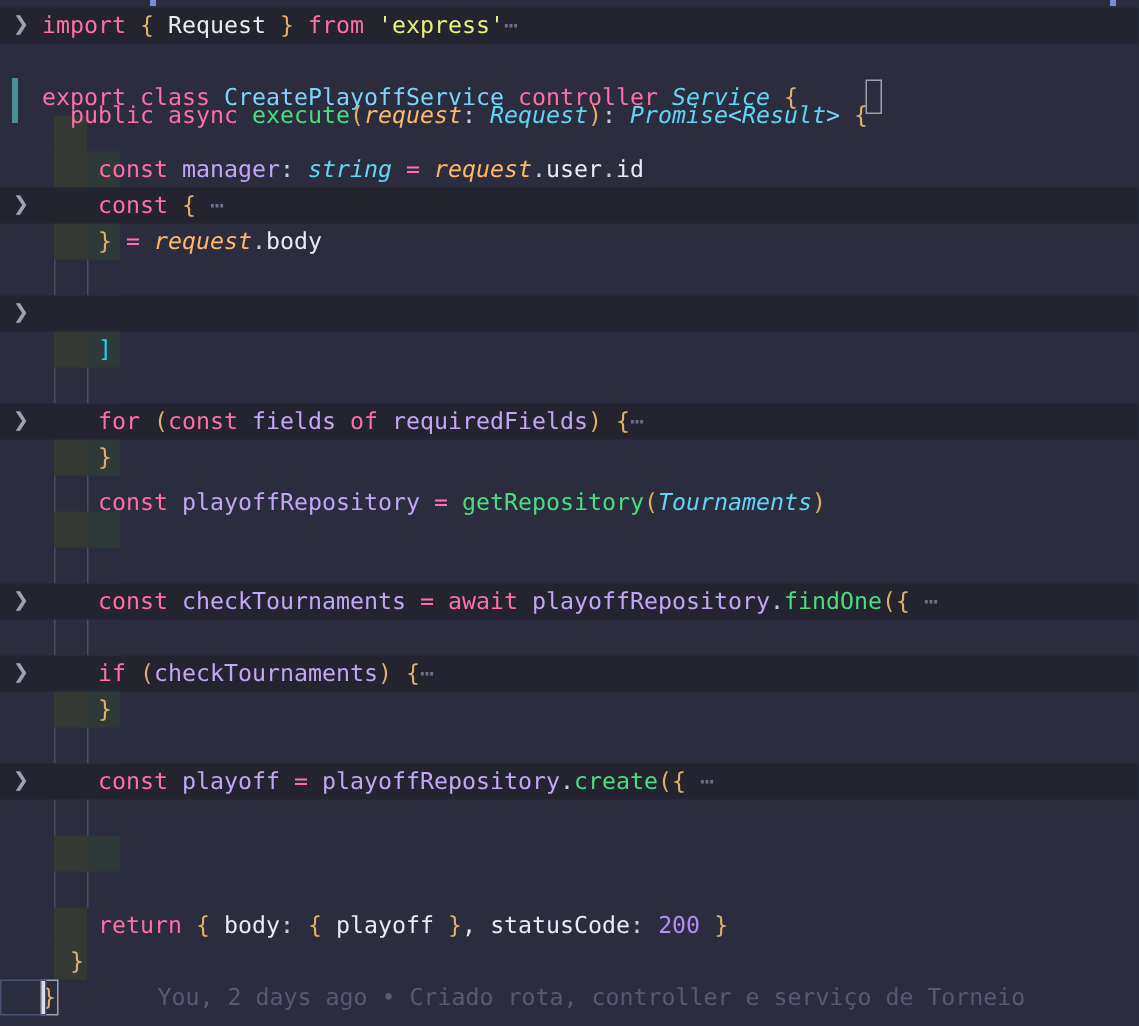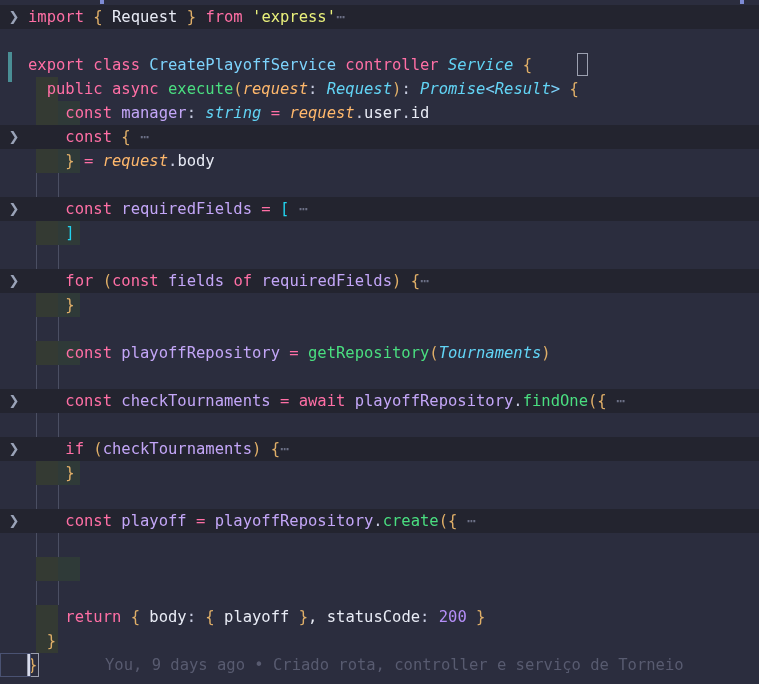--- a/index.html
+++ b/index.html
@@ -215,21 +215,21 @@
   </div>
 
   <div class="line" style="top:29px;">
     <span class="line-content"></span>
   </div>
 
   <div class="line" style="top:53px;">
     <span class="line-content"><span class="kw">export</span><span class="pun"> </span><span class="kw">class</span><span class="pun"> </span><span class="cls">CreatePlayoffService</span><span class="pun"> </span><span class="kw">controller</span><span class="pun"> </span><span class="typ">Service</span><span class="pun"> </span><span class="brkY">{</span></span>
   </div>
 
-  <div class="line" style="top:77px;padding-left:40px;">
+  <div class="line" style="top:65px;padding-left:40px;">
     <span class="line-content"><span class="pun">  </span><span class="kw">public</span><span class="pun"> </span><span class="kw">async</span><span class="pun"> </span><span class="fn">execute</span><span class="brkY">(</span><span class="prm">request</span><span class="pun">: </span><span class="typ">Request</span><span class="brkY">)</span><span class="pun">: </span><span class="typ">Promise</span><span class="cls">&lt;</span><span class="typ">Result</span><span class="cls">&gt;</span><span class="pun"> </span><span class="brkY">{</span></span>
   </div>
 
   <div class="line" style="top:101px;text-align:center;">
     <span class="line-content"><span class="pun">    </span><span class="kw">const</span><span class="pun"> </span><span class="var">manager</span><span class="pun">: </span><span class="typ">string</span><span class="pun"> </span><span class="op">=</span><span class="pun"> </span><span class="prm">request</span><span class="pun">.</span><span class="id">user</span><span class="pun">.</span><span class="id">id</span></span>
   </div>
 
   <div class="line folded" style="top:125px;">
     <span class="fold-chevron">❯</span>
     <span class="line-content"><span class="pun">    </span><span class="kw">const</span><span class="pun"> </span><span class="brkY">{</span><span class="pun"> </span><span class="dots">⋯</span></span>
@@ -238,21 +238,20 @@
   <div class="line" style="top:149px;">
     <span class="line-content"><span class="pun">    </span><span class="brkY">}</span><span class="pun"> </span><span class="op">=</span><span class="pun"> </span><span class="prm">request</span><span class="pun">.</span><span class="id">body</span></span>
   </div>
 
   <div class="line" style="top:173px;">
     <span class="line-content"></span>
   </div>
 
   <div class="line folded" style="top:197px;">
     <span class="fold-chevron">❯</span>
-    <span class="line-content"><span class="pun">    </span><span class="kw">const</span><span class="pun"> </span><span class="var">requiredFields</span><span class="pun"> </span><span class="op">=</span><span class="pun"> </span><span class="brkC">[</span><span class="pun"> </span><span class="dots">⋯</span></span>
   </div>
 
   <div class="line" style="top:221px;">
     <span class="line-content"><span class="pun">    </span><span class="brkC">]</span></span>
   </div>
 
   <div class="line" style="top:245px;">
     <span class="line-content"></span>
   </div>
 
@@ -262,21 +261,21 @@
   </div>
 
   <div class="line" style="top:293px;">
     <span class="line-content"><span class="pun">    </span><span class="brkY">}</span></span>
   </div>
 
   <div class="line" style="top:317px;">
     <span class="line-content"></span>
   </div>
 
-  <div class="line" style="top:341px;">
+  <div class="line" style="top:323px;">
     <span class="line-content"><span class="pun">    </span><span class="kw">const</span><span class="pun"> </span><span class="var">playoffRepository</span><span class="pun"> </span><span class="op">=</span><span class="pun"> </span><span class="fn">getRepository</span><span class="brkY">(</span><span class="typ">Tournaments</span><span class="brkY">)</span></span>
   </div>
 
   <div class="line" style="top:365px;">
     <span class="line-content"></span>
   </div>
 
   <div class="line folded" style="top:389px;">
     <span class="fold-chevron">❯</span>
     <span class="line-content"><span class="pun">    </span><span class="kw">const</span><span class="pun"> </span><span class="var">checkTournaments</span><span class="pun"> </span><span class="op">=</span><span class="pun"> </span><span class="kw">await</span><span class="pun"> </span><span class="var">playoffRepository</span><span class="pun">.</span><span class="fn">findOne</span><span class="brkY">(</span><span class="brkY">{</span><span class="pun"> </span><span class="dots">⋯</span></span>
@@ -316,21 +315,21 @@
   <div class="line" style="top:605px;">
     <span class="line-content"><span class="pun">    </span><span class="kw">return</span><span class="pun"> </span><span class="brkY">{</span><span class="pun"> </span><span class="id">body</span><span class="pun">: </span><span class="brkY">{</span><span class="pun"> </span><span class="id">playoff</span><span class="pun"> </span><span class="brkY">}</span><span class="id">,</span><span class="pun"> </span><span class="id">statusCode</span><span class="pun">: </span><span class="num">200</span><span class="pun"> </span><span class="brkY">}</span></span>
   </div>
 
   <div class="line" style="top:629px;">
     <span class="line-content"><span class="pun">  </span><span class="brkY">}</span></span>
   </div>
 
   <div class="line" style="top:653px;">
     <span class="line-content"><span class="brkY">}</span></span>
-    <span class="blame" style="left:105px;top:0;">You, 9 days ago • Criado rota, controller e serviço de Torneio</span>
+    <span class="blame" style="left:105px;top:0;">You, 2 days ago • Criado rota, controller e serviço de Torneio</span>
   </div>
 
   <div class="bracket-box" style="left:577px;top:53px;width:11px;height:23px;"></div>
 
   <div class="bracket-box" style="left:27px;top:653px;width:12px;height:24px;"></div>
 
   <div class="cursor-box" style="left:0px;top:653px;width:31px;height:24px;"></div>
 
   <div class="caret" style="left:28px;top:654px;height:22px;"></div>
 

